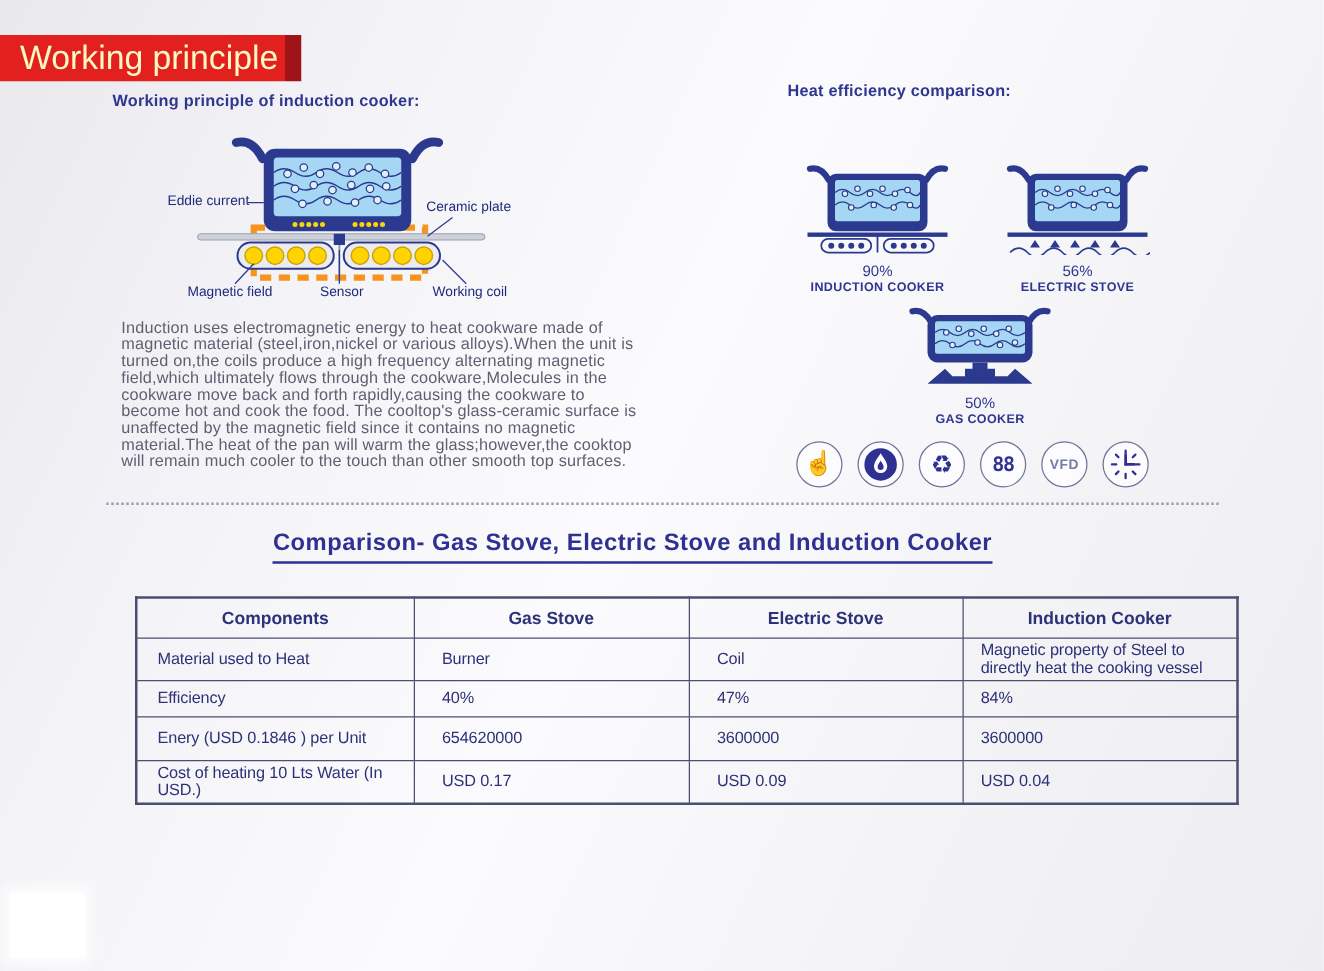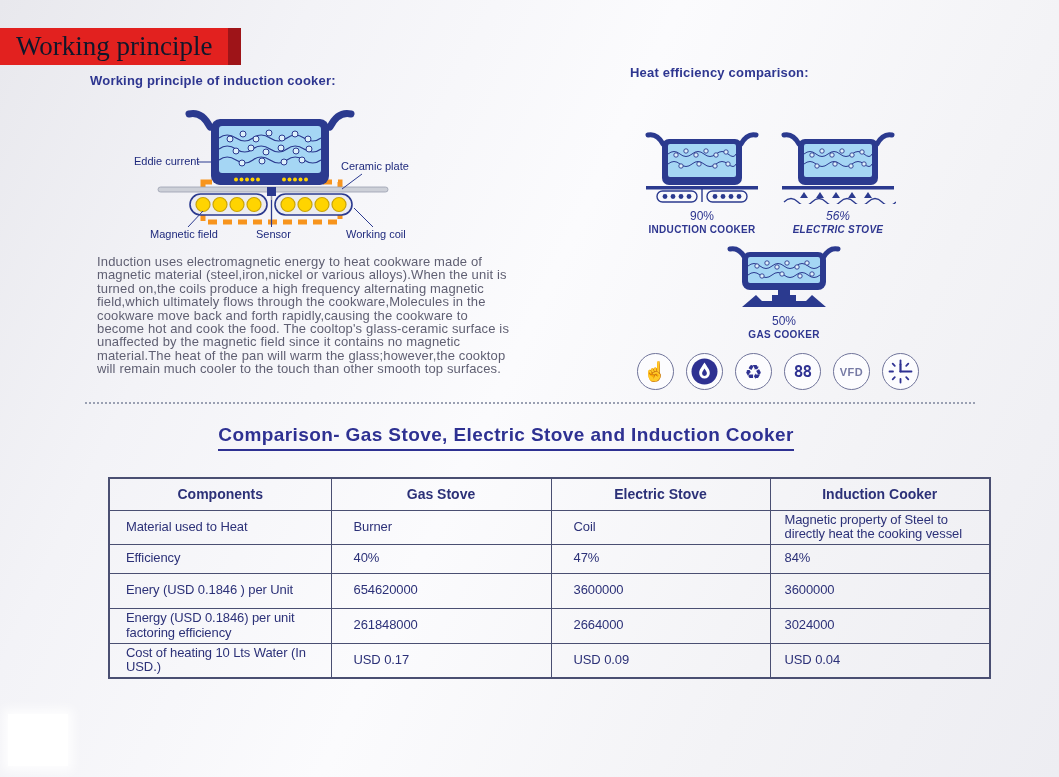--- a/index.html
+++ b/index.html
@@ -5,40 +5,40 @@
   html,body{margin:0;padding:0;width:1059px;height:777px;overflow:hidden;}
   body{
     position:relative;
     font-family:"Liberation Sans",sans-serif;
     background:linear-gradient(115deg,#e8e8ed 0%,#f3f3f7 22%,#fbfbfd 48%,#f3f3f6 75%,#ededf2 100%);
   }
   .abs{position:absolute;}
 
   
   .banner{left:0;top:28px;width:228px;height:37px;background:#e2211f;display:flex;align-items:center;}
-  .banner span{font-family:Liberation Serif, serif;font-size:27px;color:#0f172a;padding-left:16px;white-space:nowrap;}
+  .banner span{font-family:Liberation Sans, sans-serif;font-size:27px;color:#fef9c3;padding-left:16px;white-space:nowrap;}
   .banner-edge{left:228px;top:28px;width:13px;height:37px;background:#9e1418;}
 
   .subtitle{left:90px;top:73px;font-size:13px;font-weight:bold;color:#2e3690;letter-spacing:.2px;}
 
   
   .diagram{left:90px;top:105px;width:340px;height:148px;}
   .dlabel{position:absolute;font-size:11px;color:#1f2a7d;white-space:nowrap;}
 
   .paragraph{left:97px;top:255px;width:416px;font-size:13px;line-height:13.4px;color:#5f5f72;letter-spacing:.15px;}
 
   .dotsep{left:85px;top:402px;width:890px;height:0;border-top:2px dotted #9aa0b2;}
 
   
   .heat-heading{left:630px;top:65px;font-size:13px;font-weight:bold;color:#2e3690;letter-spacing:.2px;}
   .stove-fig{position:absolute;width:116px;text-align:center;}
   .stove-fig .pct{font-size:12px;color:#2e3690;margin-top:1px;}
   .stove-fig .lbl{font-size:10px;font-weight:bold;color:#2e3690;letter-spacing:.3px;margin-top:1px;white-space:nowrap;}
   .fig-induction{left:644px;top:128px;}
-  .fig-electric{left:780px;top:128px;font-style:italic;}
+  .fig-electric{left:804px;top:128px;}
   .fig-gas{left:726px;top:243px;}
 
   .icon-row{left:637px;top:353px;display:flex;gap:12px;}
   .circle-icon{width:37px;height:37px;border:1.6px solid #70749a;border-radius:50%;background:#fcfcfe;
     display:flex;align-items:center;justify-content:center;box-sizing:border-box;position:relative;color:#2e3192;}
   .icon-88{font-family:"DejaVu Sans Mono",monospace;font-size:16px;font-weight:bold;letter-spacing:-1px;}
   .icon-vfd{font-size:11px;font-weight:bold;letter-spacing:.5px;color:#767aa4;}
   .icon-touch{font-size:19px;line-height:1;}
   .icon-recycle{font-size:20px;line-height:1;}
 
@@ -350,26 +350,20 @@
         <td>47%</td>
         <td>84%</td>
       </tr>
       <tr>
         <td>Enery (USD 0.1846 ) per Unit</td>
         <td>654620000</td>
         <td>3600000</td>
         <td>3600000</td>
       </tr>
       <tr>
-        <td>Energy (USD 0.1846) per unit factoring efficiency</td>
-        <td>261848000</td>
-        <td>2664000</td>
-        <td>3024000</td>
-      </tr>
-      <tr>
         <td>Cost of heating 10 Lts Water (In USD.)</td>
         <td>USD 0.17</td>
         <td>USD 0.09</td>
         <td>USD 0.04</td>
       </tr>
     </tbody>
 </table>
 
 <div class="abs white-patch"></div>
 

